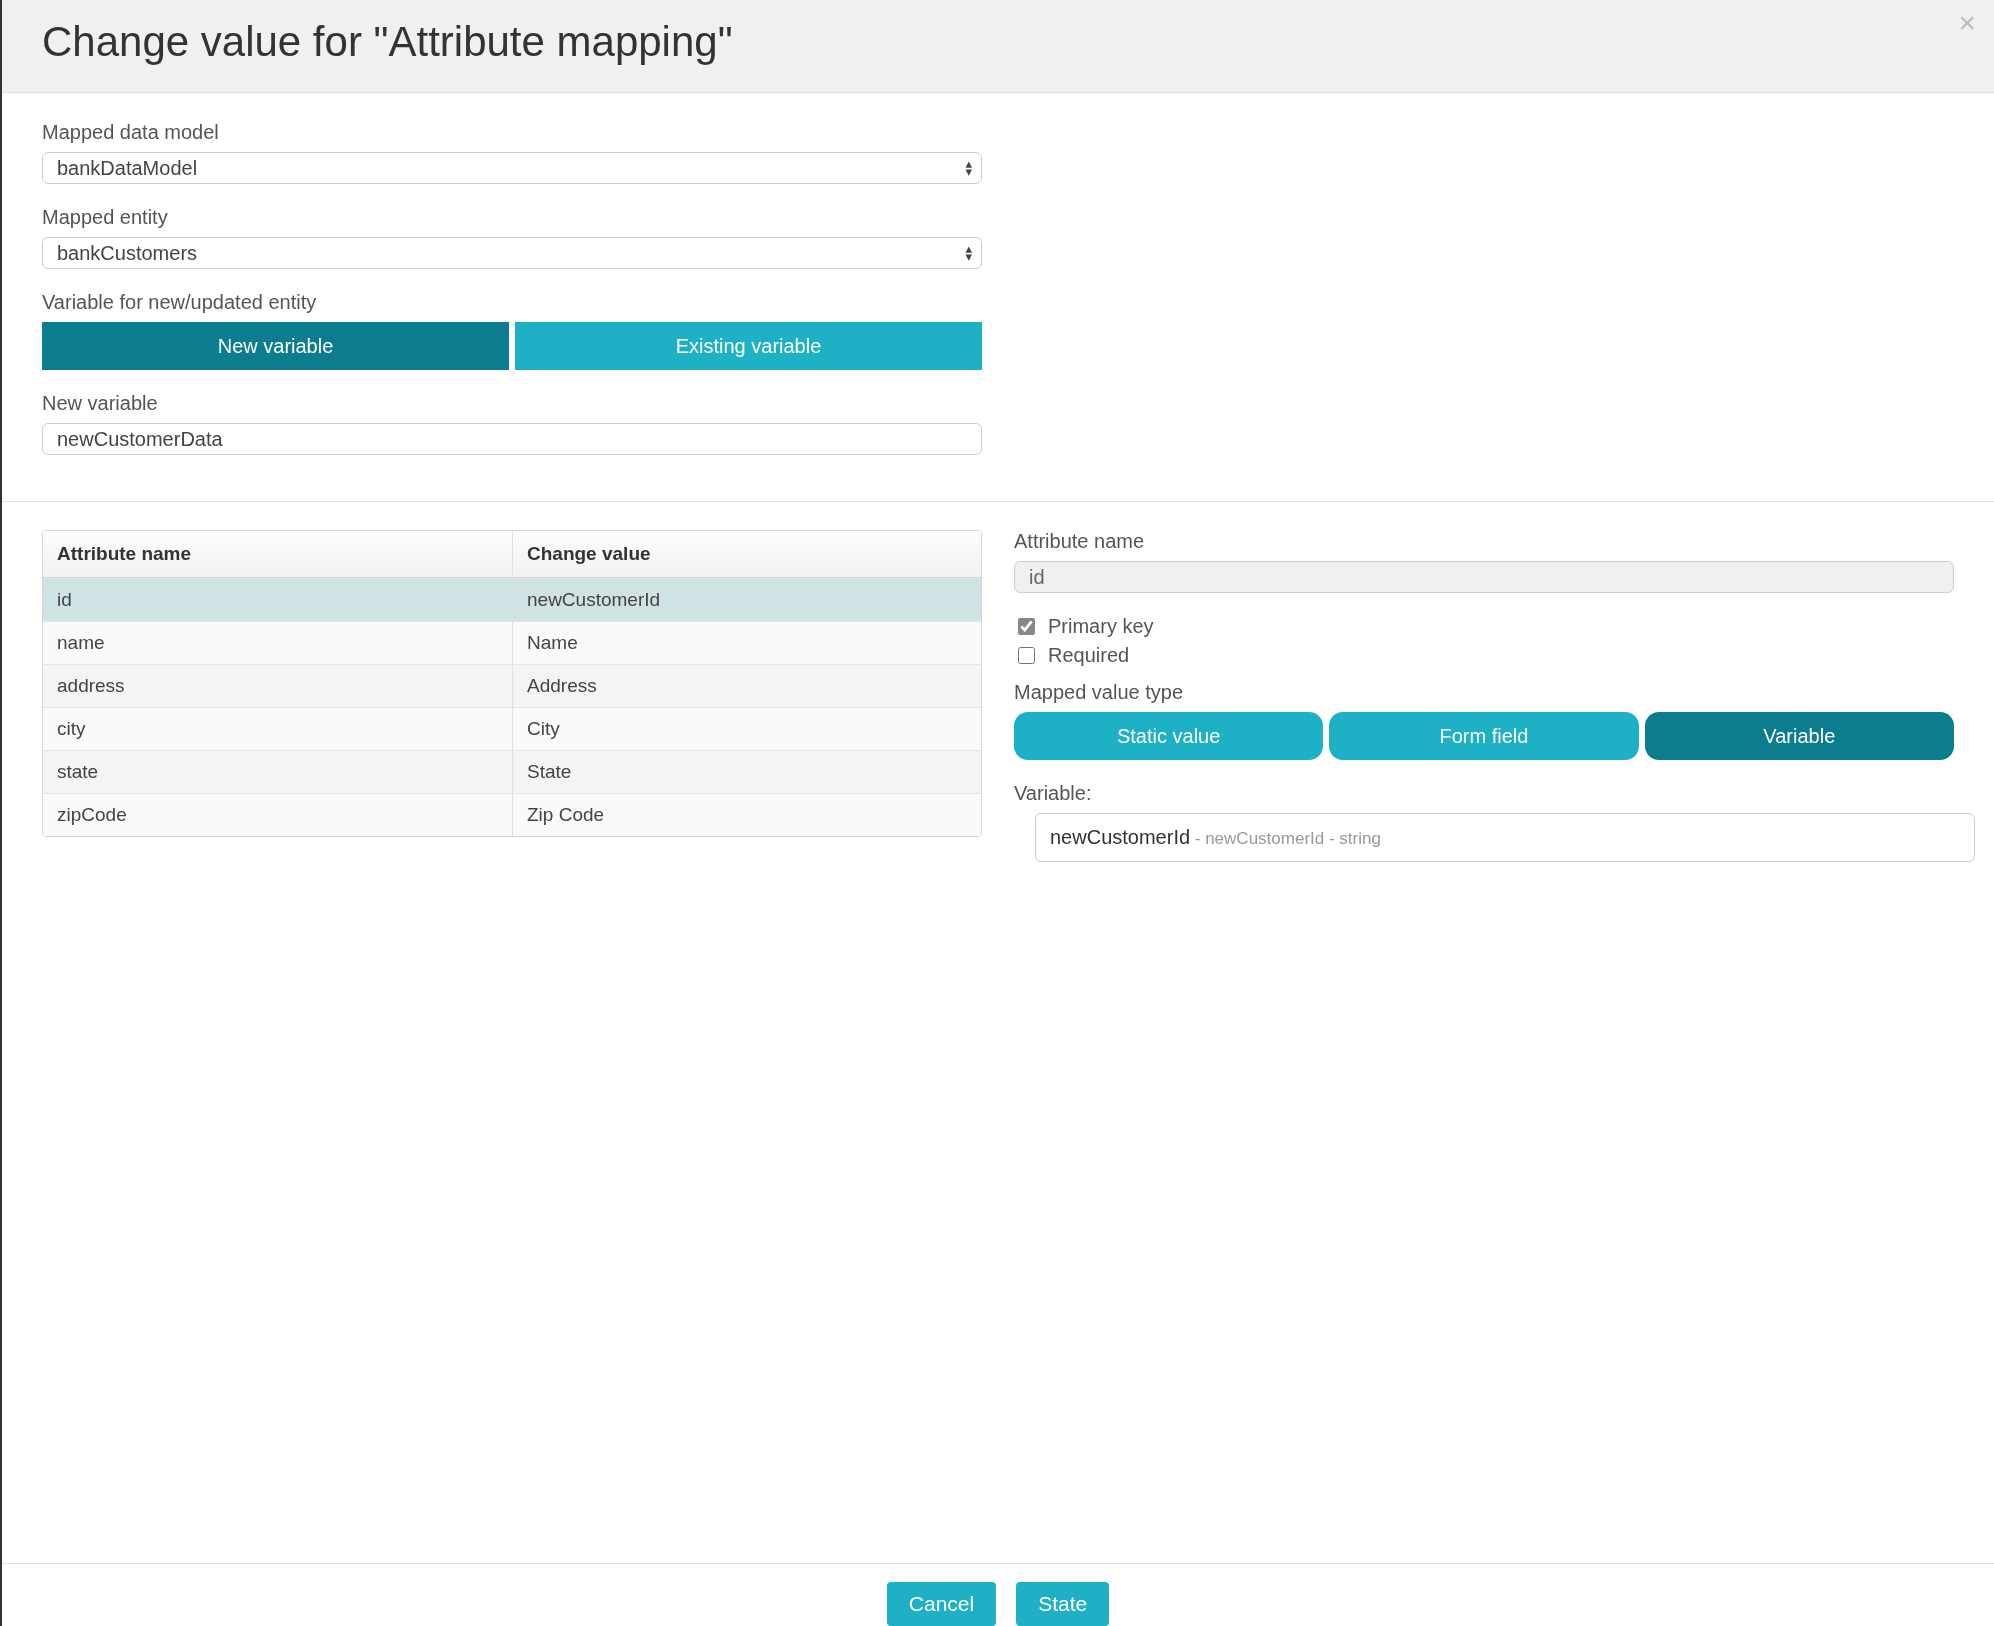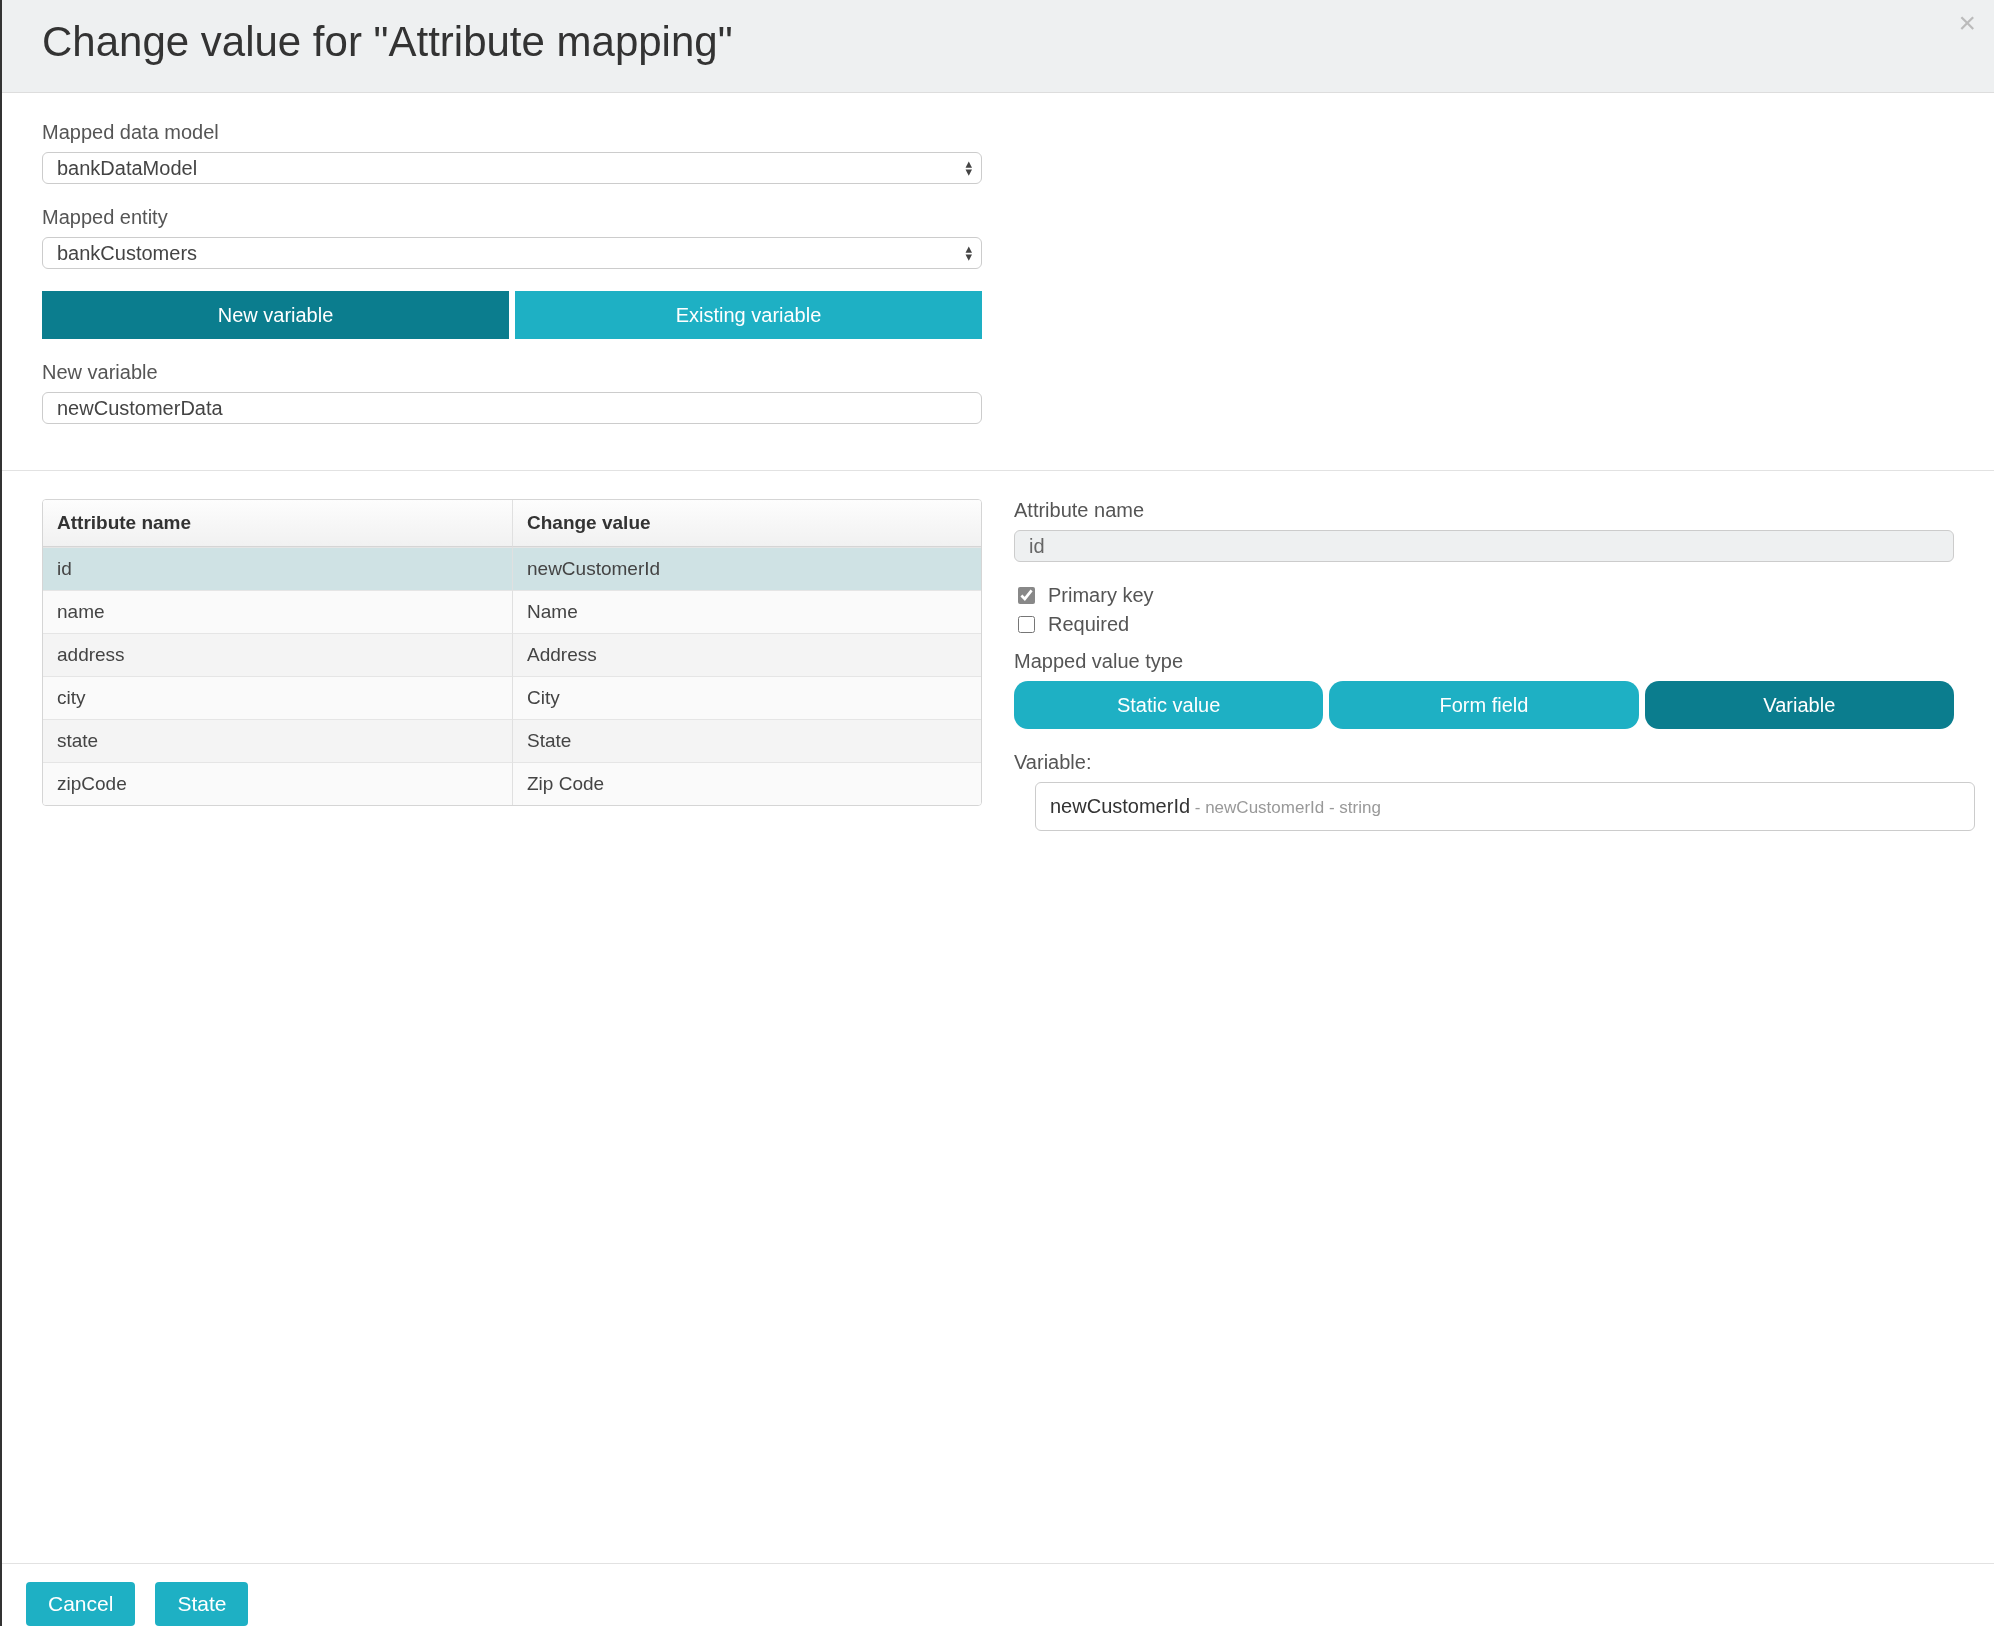--- a/index.html
+++ b/index.html
@@ -179,21 +179,21 @@
     margin-left: 21px;
   }
   .var-display .meta {
     color: #999;
     font-size: 17px;
   }
   .dialog-footer {
     border-top: 1px solid #e2e2e2;
     padding: 18px 24px 0 24px;
     display: flex;
-    justify-content: flex-start;
+    justify-content: center;
     gap: 20px;
   }
   .footer-btn {
     border: none;
     color: #fff;
     font-size: 21px;
     padding: 10px 22px;
     border-radius: 4px;
     cursor: pointer;
     background: #1eb0c4;
@@ -234,20 +234,21 @@
               <option>bankCustomers</option>
             </select>
             <span class="select-caret">
                 <span>▴</span>
                 <span>▾</span>
               </span>
           </div>
         </div>
 
         <div class="form-group">
+          <label class="form-label">Variable for new/updated entity</label>
           <div class="toggle-group">
             <button class="toggle-btn active">New variable</button>
             <button class="toggle-btn">Existing variable</button>
           </div>
         </div>
 
         <div class="form-group">
           <label class="form-label">New variable</label>
           <input class="form-input" type="text" value="newCustomerData" style="">
         </div>

